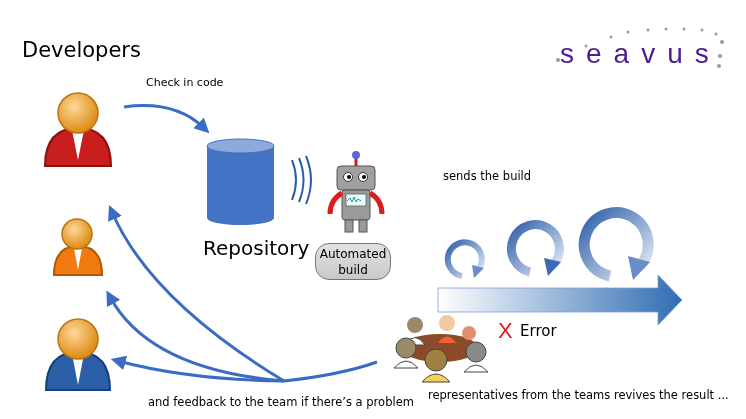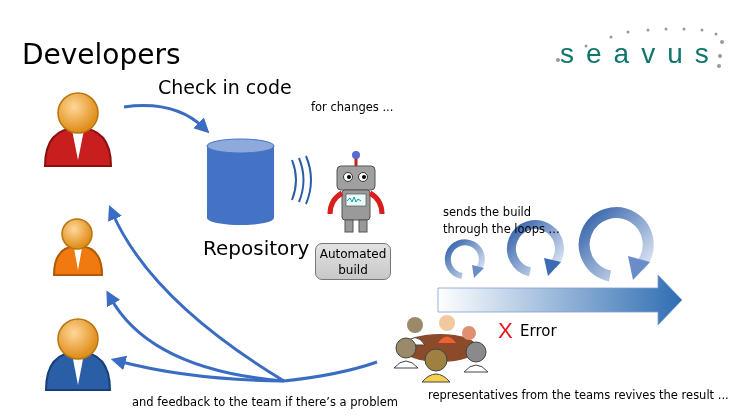--- a/index.html
+++ b/index.html
@@ -1,30 +1,30 @@
 <!DOCTYPE html>
 <html><head>
 <meta charset="utf-8">
 <style>
   html,body{margin:0;padding:0;background:#fff;}
   body{width:746px;height:419px;position:relative;overflow:hidden;font-family:"DejaVu Sans","Liberation Sans",sans-serif;color:#000;}
   .abs{position:absolute;}
   .t{position:absolute;white-space:nowrap;}
-  #title{left:22px;top:38px;font-size:28px;}
-  #checkin{left:158px;top:76px;font-size:19px;}
+  #title{left:22px;top:38px;font-size:21px;}
+  #checkin{left:146px;top:76px;font-size:11px;}
   #agents{left:311px;top:99px;font-size:11.5px;line-height:17px;}
   #repo{left:203px;top:236px;font-size:20px;}
-  #loops{left:443px;top:168px;font-size:11.5px;line-height:17px;margin-top:36px;}
+  #loops{left:443px;top:168px;font-size:11.5px;line-height:17px;}
   #error{left:520px;top:322px;font-size:15px;text-align:center;}
   #errx{left:498px;top:318px;font-size:22px;color:#e8141b;font-family:"Liberation Sans",sans-serif;}
-  #feedback{left:132px;top:395px;font-size:11.5px;}
+  #feedback{left:148px;top:395px;font-size:11.5px;}
   #reps{left:428px;top:388px;font-size:11.5px;}
-  #autobuild{left:315px;top:243px;width:76px;height:37px;border:1px solid #777;border-radius:7px;background:linear-gradient(#e2e2e2,#c8c8c8);font-size:12px;text-align:center;line-height:16px;padding-top:2px;box-sizing:border-box;}
+  #autobuild{left:315px;top:243px;width:76px;height:37px;border:1px solid #777;border-radius:14px;background:linear-gradient(#e2e2e2,#c8c8c8);font-size:12px;text-align:center;line-height:16px;padding-top:2px;box-sizing:border-box;}
   #logo{left:556px;top:22px;width:180px;height:50px;}
-  #logo-text{position:absolute;left:4px;top:16px;font-family:"Liberation Sans",sans-serif;font-size:28px;color:#0f766e;letter-spacing:12px;}
+  #logo-text{position:absolute;left:4px;top:16px;font-family:"Liberation Sans",sans-serif;font-size:28px;color:#4c1d95;letter-spacing:12px;}
   svg{position:absolute;left:0;top:0;}
 </style>
 </head>
 <body>
 
 <svg width="746" height="419" viewBox="0 0 746 419">
   <defs>
     <linearGradient id="bigArrow" x1="0" y1="0" x2="1" y2="0">
       <stop offset="0" stop-color="#ffffff"></stop>
       <stop offset="1" stop-color="#2f6db3"></stop>
@@ -145,32 +145,30 @@
         <circle cx="164" cy="34" r="2"></circle>
         <circle cx="163" cy="44" r="2"></circle>
     </g>
   </svg>
   <span id="logo-text">seavus</span>
 </div>
 
 <div class="t" id="checkin">Check in code</div>
 
 <div class="t" id="agents">
-  <div>for changes ...</div>
 </div>
 
 <div class="t" id="repo">Repository</div>
 
 <div class="abs" id="autobuild">
   <div>Automated</div>
   <div>build</div>
 </div>
 
 <div class="t" id="loops">
   <div>sends the build</div>
-  <div>through the loops ...</div>
 </div>
 
 <div class="t" id="errx">X</div>
 <div class="t" id="error">Error</div>
 
 <div class="t" id="feedback">and feedback to the team if there’s a problem</div>
 <div class="t" id="reps">representatives from the teams revives the result ...</div>
 
 </body></html>

